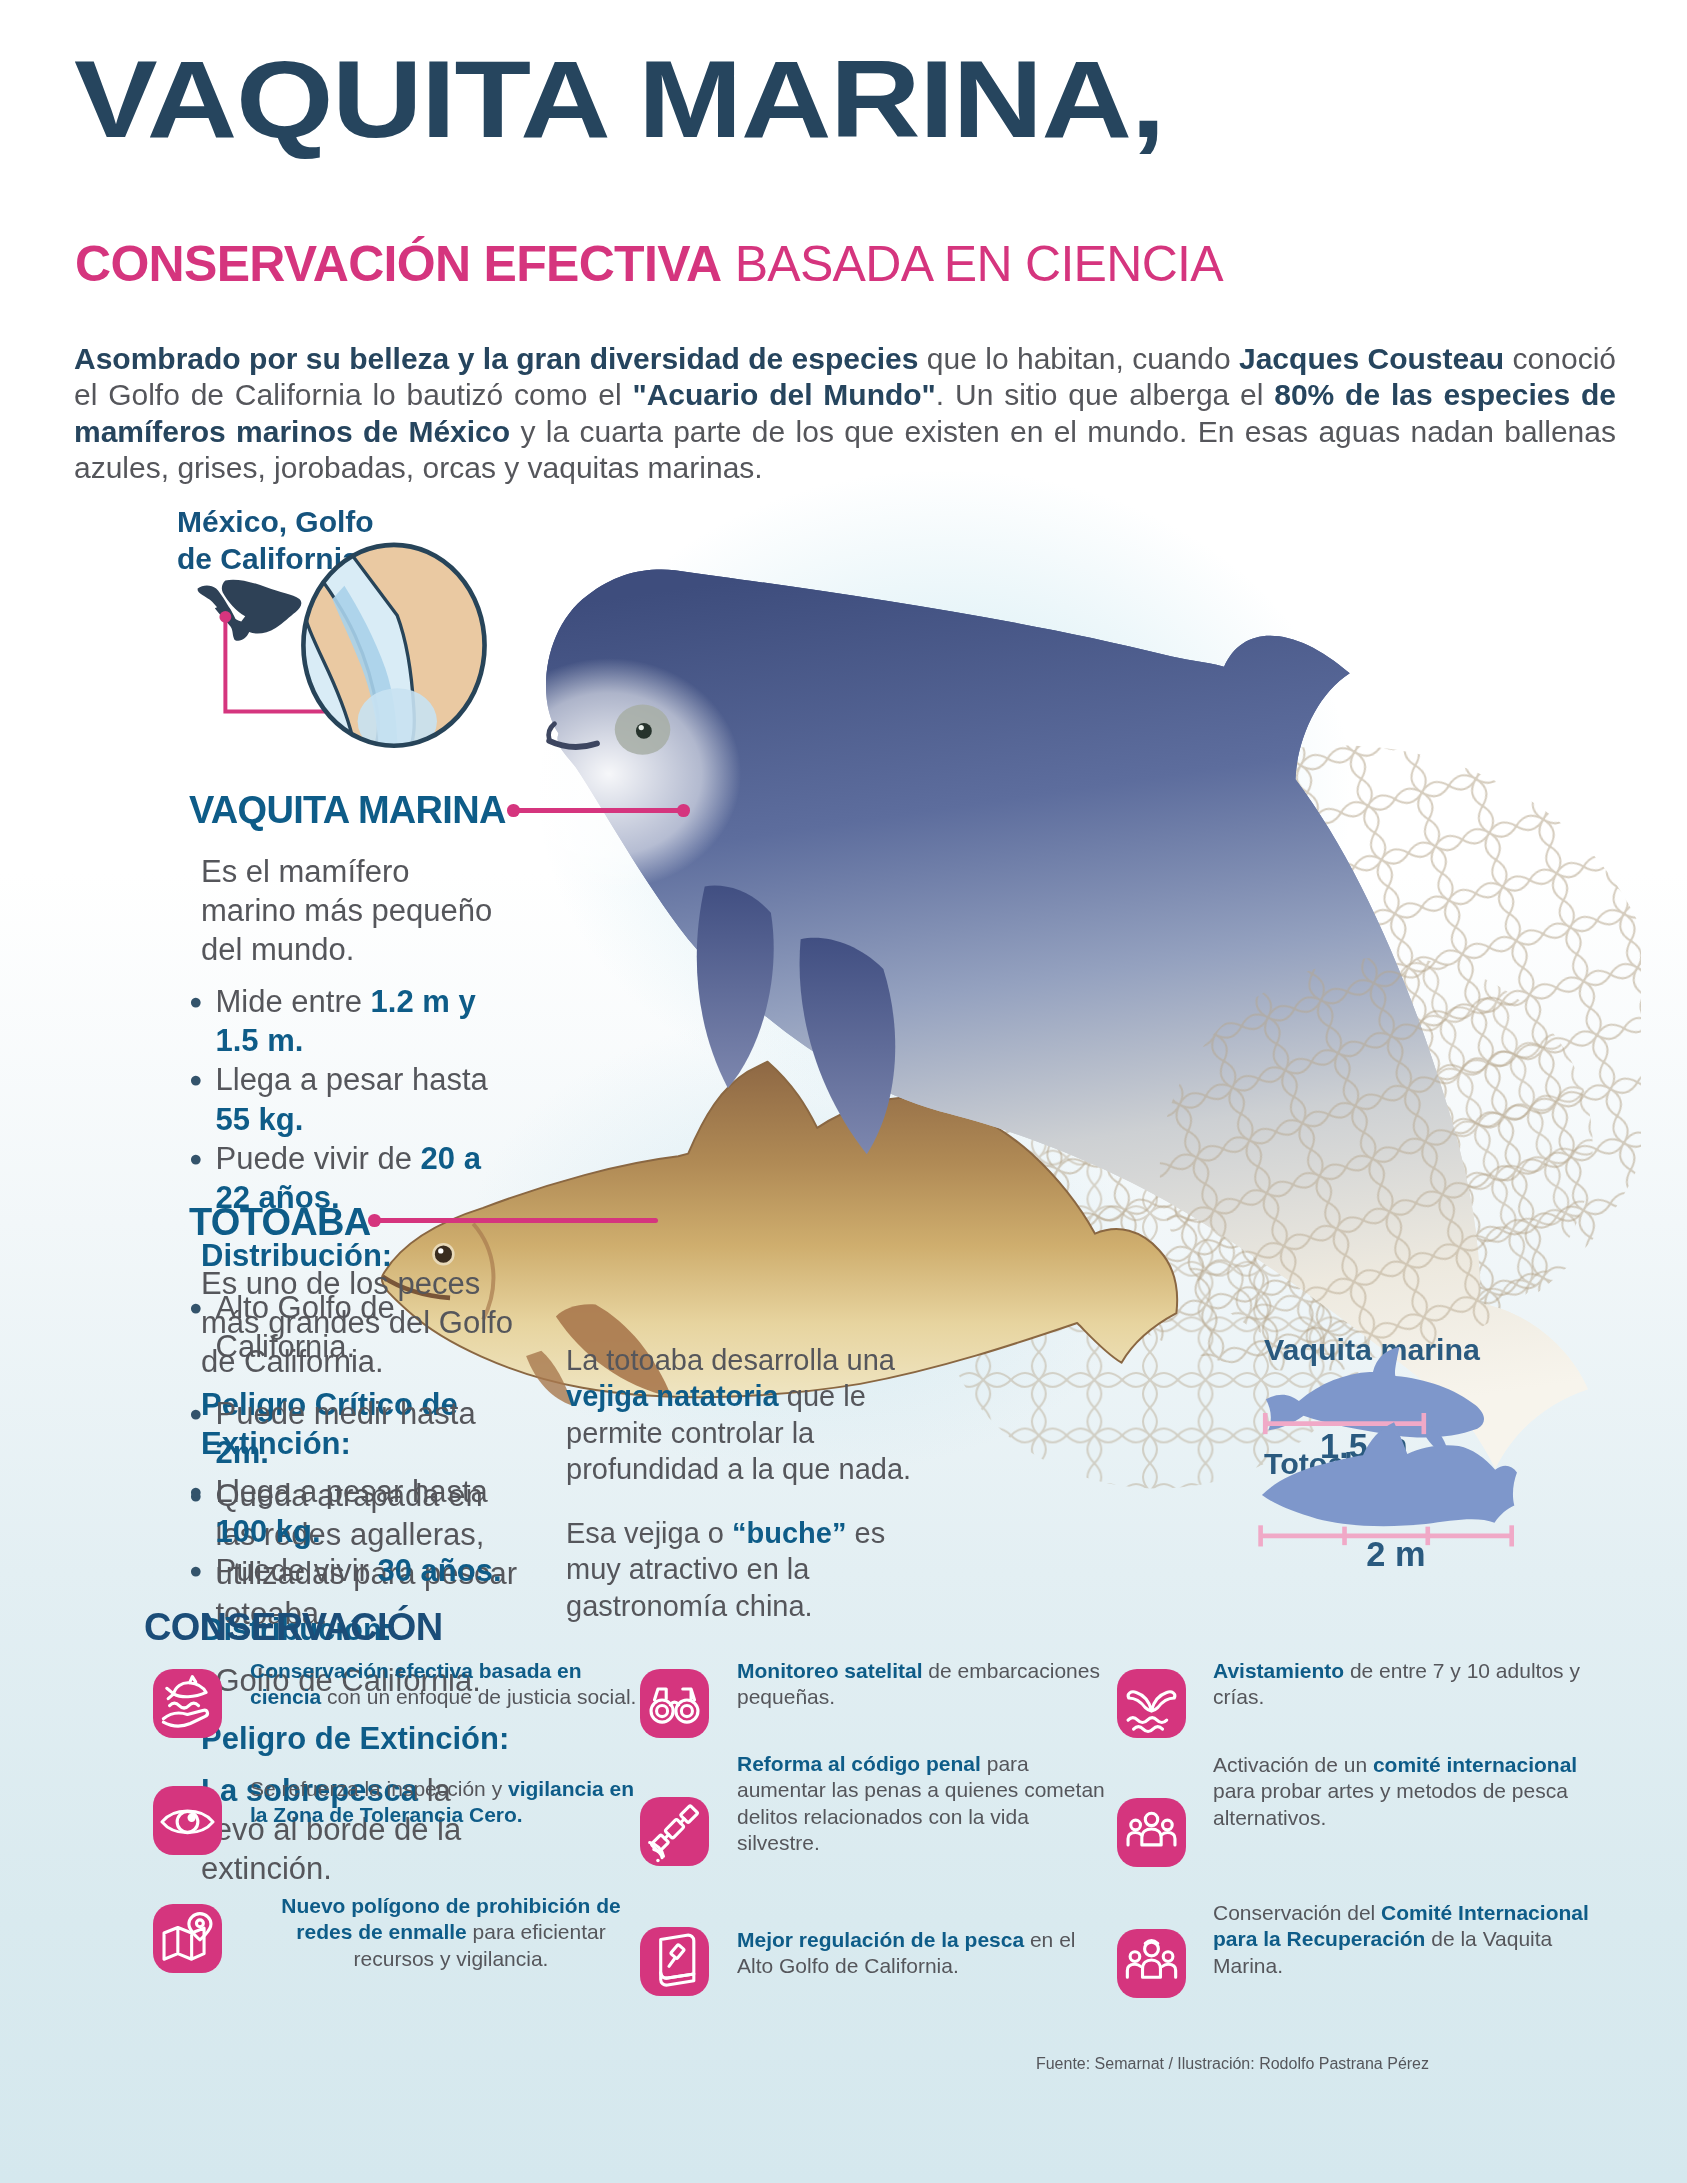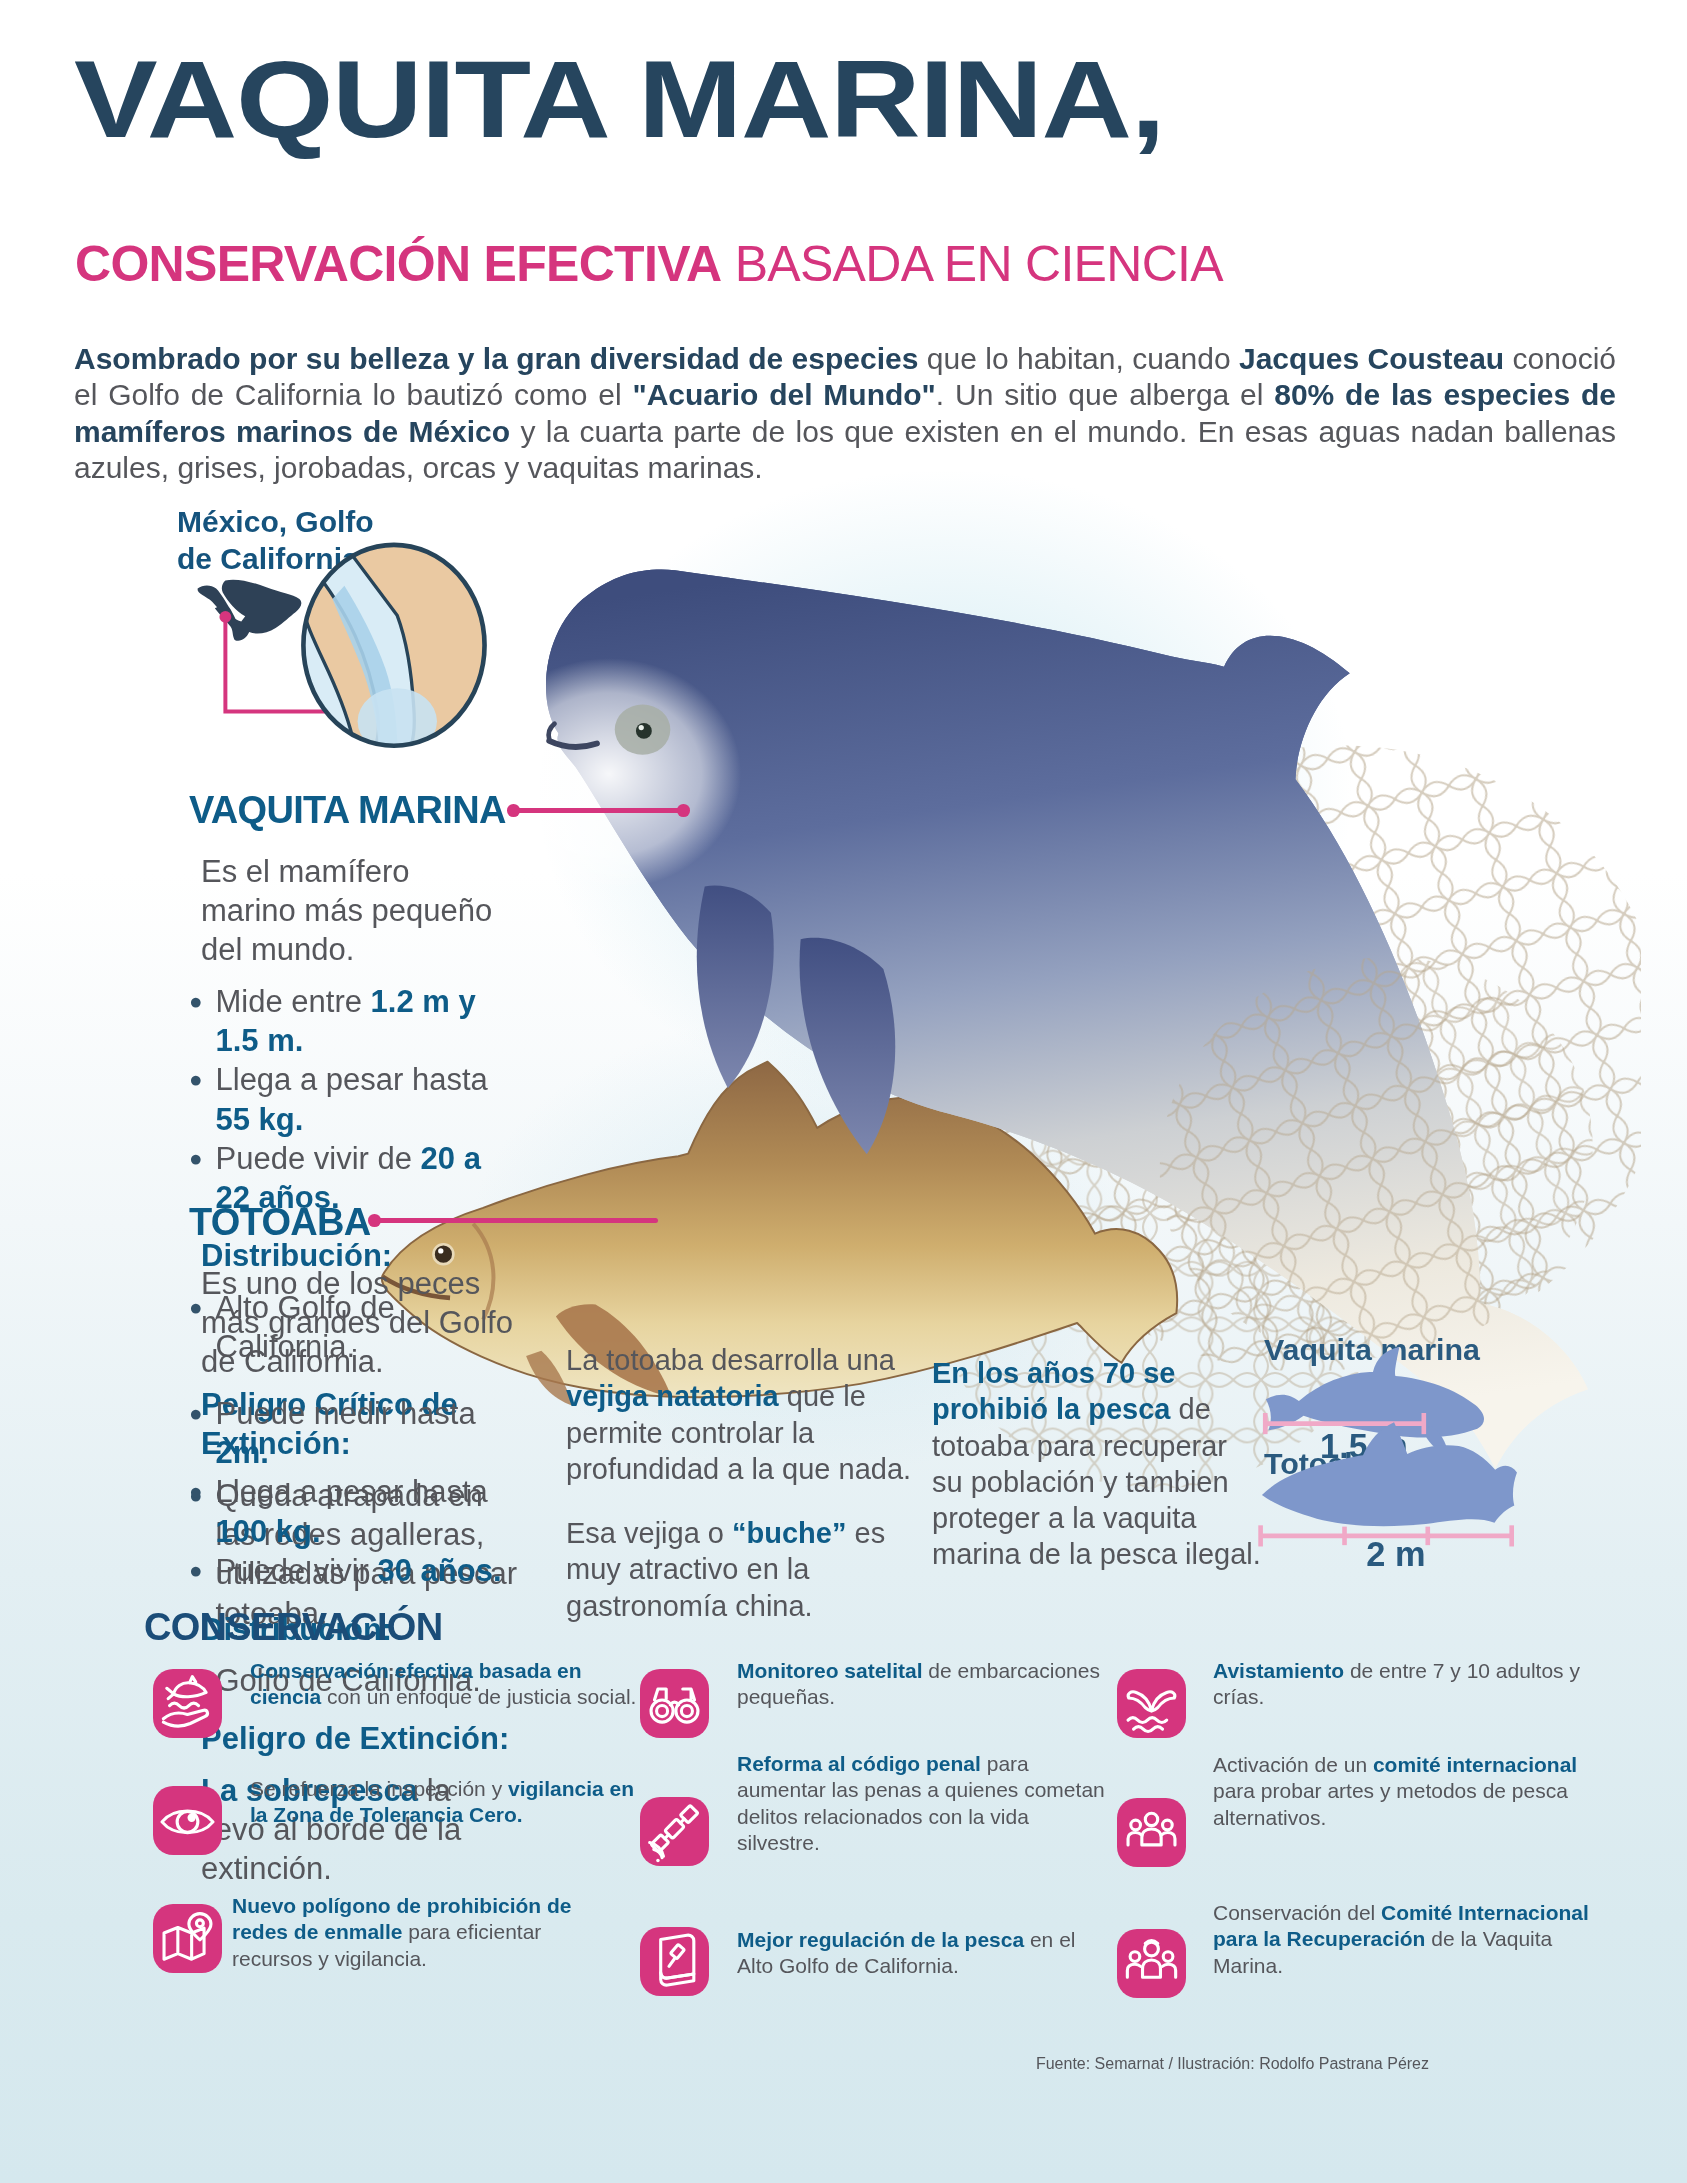--- a/index.html
+++ b/index.html
@@ -250,23 +250,20 @@
       </div>
     <p class="lbl">Peligro de Extinción:</p>
     <p class="danger-text"><span class="bl">La sobrepesca</span><span> la llevó al borde de la extinción.</span></p>
   </div>
   <div class="leader" style="left:374px;top:1218px;width:284px;"></div>
 
   <div class="abs fact" style="left:566px;top:1342px;width:361px;">
     <p><span>La totoaba desarrolla una </span><span class="bl">vejiga natatoria</span><span> que le permite controlar la profundidad a la que nada.</span></p>
     <p><span>Esa vejiga o </span><span class="bl">“buche”</span><span> es muy atractivo en la gastronomía china.</span></p>
   </div>
-  <div class="abs fact" style="left:932px;top:1355px;width:331px;">
-    <p><span class="bl">En los años 70 se prohibió la pesca</span><span> de totoaba para recuperar su población y tambien proteger a la vaquita marina de la pesca ilegal.</span></p>
-  </div>
 
   <svg class="abs" style="left:1254px;top:1331px;" width="370" height="238" viewBox="0 0 560 360">
     <text x="15" y="44" class="szlabel">Vaquita marina</text>
     <path fill="#7e97cb" d="M18 103
       C40 92 55 96 68 106 C100 78 140 64 175 62 L180 62
       C185 40 200 28 220 24 C215 48 212 62 214 68
       C260 72 305 88 335 112 C352 126 352 140 338 148
       C300 162 255 164 215 158 C160 150 110 140 75 128
       C58 140 40 148 22 150 C28 132 26 118 18 103 Z"></path>
     <path fill="#7e97cb" d="M255 148 C262 168 275 182 294 186 C291 168 282 152 268 144 Z"></path>
@@ -314,21 +311,21 @@
   </div>
   <div class="item-text" style="left:250px;top:1776px;width:390px;"><span>Se refuerza la inspección y </span><span class="bl">vigilancia en la Zona de Tolerancia Cero.</span></div>
 
   <div class="item-icon" style="left:153px;top:1904px;">
     <svg width="69" height="69" viewBox="0 0 100 100" fill="none" stroke="#fff" stroke-width="4.5" stroke-linecap="round" stroke-linejoin="round">
       <path d="M16 42 L36 34 L56 42 L74 35 L74 72 L56 80 L36 72 L16 80 Z M36 34 V72 M56 42 V80"></path>
       <path d="M68 14 C77 14 84 21 84 29 C84 39 68 52 68 52 C68 52 52 39 52 29 C52 21 59 14 68 14 Z"></path>
       <circle cx="68" cy="28" r="5"></circle>
     </svg>
   </div>
-  <div class="item-text" style="left:232px;top:1893px;width:390px;"><span class="bl">Nuevo polígono de prohibición de redes de enmalle</span><span> para eficientar recursos y vigilancia.</span></div>
+  <div class="item-text" style="left:256px;top:1893px;width:390px;text-align:center;"><span class="bl">Nuevo polígono de prohibición de redes de enmalle</span><span> para eficientar recursos y vigilancia.</span></div>
 
   <div class="item-icon" style="left:640px;top:1669px;">
     <svg width="69" height="69" viewBox="0 0 100 100" fill="none" stroke="#fff" stroke-width="4.5" stroke-linecap="round" stroke-linejoin="round">
       <circle cx="32" cy="61" r="16"></circle>
         <circle cx="32" cy="61" r="8"></circle>
       <circle cx="68" cy="61" r="16"></circle>
         <circle cx="68" cy="61" r="8"></circle>
       <path d="M26 29 h12 v14 M62 29 h12 v14 M44 52 q6 -8 12 0 M26 29 q-3 9 -5 16 M74 29 q3 9 5 16"></path>
     </svg>
   </div>

